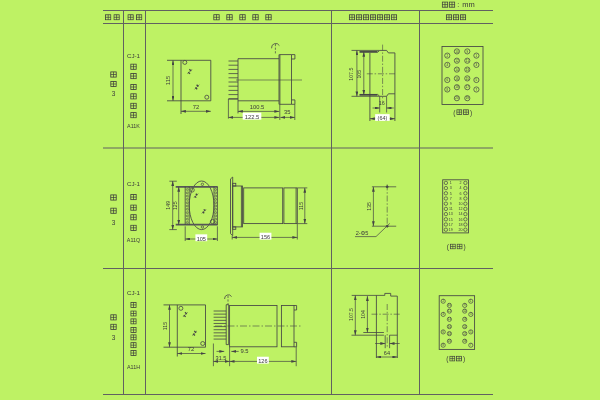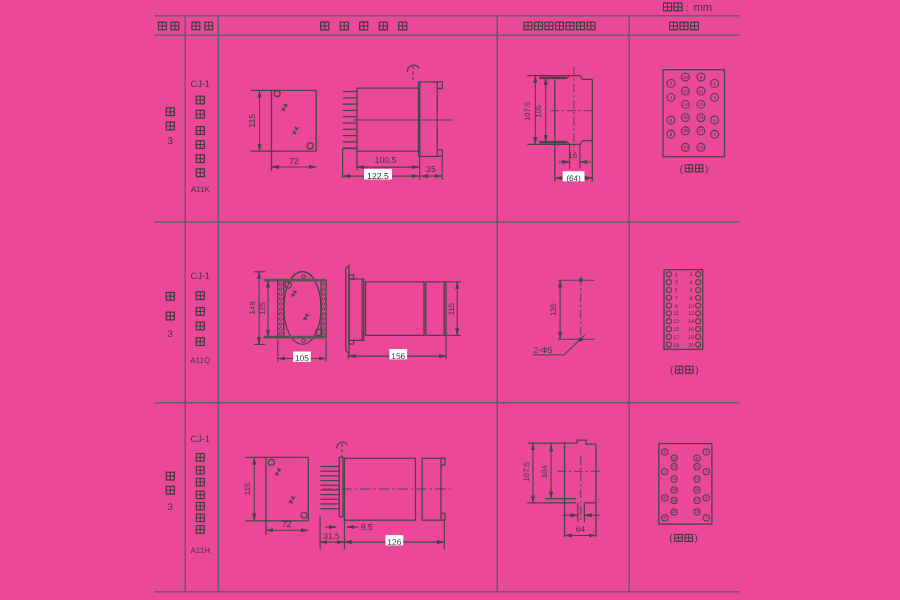--- a/index.html
+++ b/index.html
@@ -1,16 +1,16 @@
 <!DOCTYPE html>
 <html><head>
 <meta charset="utf-8">
 <style>
 html,body{margin:0;padding:0;background:#fff;}
-#page{position:relative;width:600px;height:400px;background:#ec4899;overflow:hidden;
+#page{position:relative;width:600px;height:400px;background:#bef264;overflow:hidden;
 font-family:"Liberation Sans",sans-serif;}
 svg{position:absolute;left:0;top:0;}
 text{font-family:"Liberation Sans",sans-serif;fill:#3a3a3a;}
 </style>
 </head>
 <body>
 <div id="page">
 <svg width="600" height="400" viewBox="0 0 600 400">
 <defs>
 <symbol id="cjk" viewBox="0 0 10 10">

